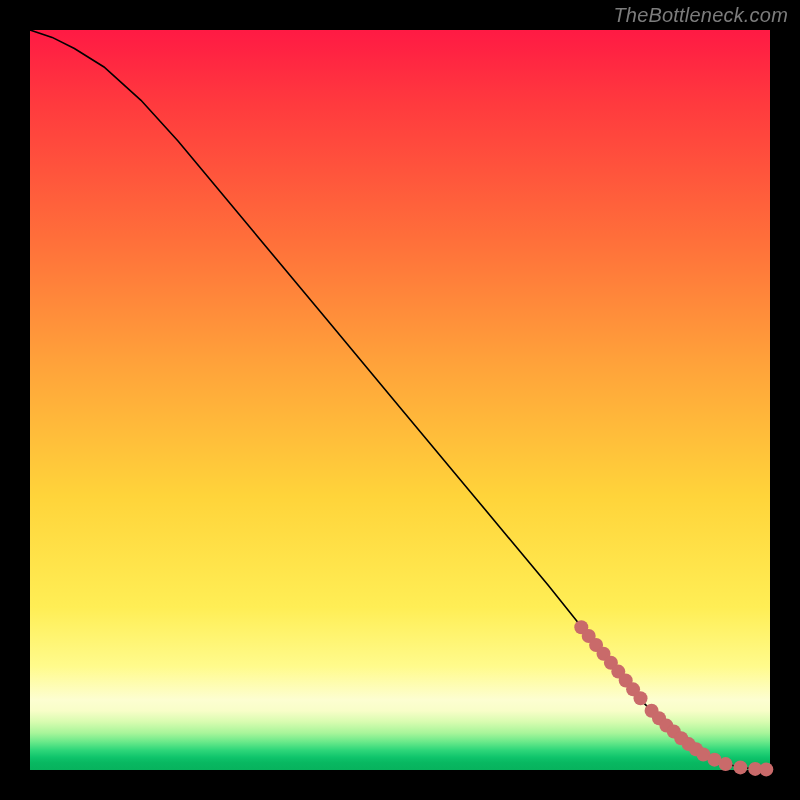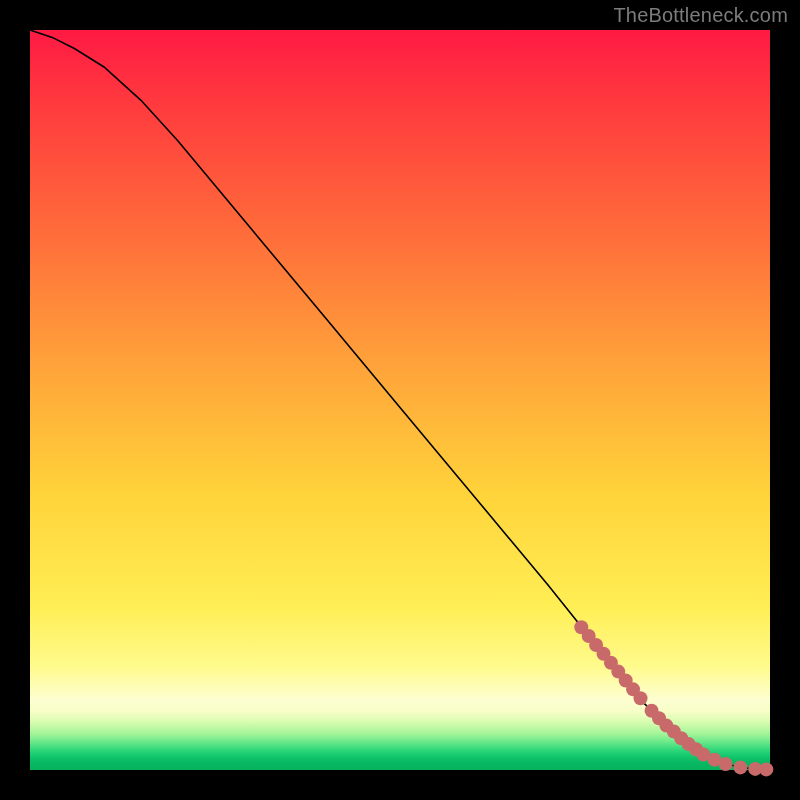--- a/index.html
+++ b/index.html
@@ -9,20 +9,21 @@
     height: 800px;
     background: #000;
     overflow: hidden;
     font-family: Arial, Helvetica, sans-serif;
   }
   .frame {
     position: relative;
     width: 800px;
     height: 588px;
     background: #000;
+    font-style: italic;
   }
   .plot-area {
     position: absolute;
     left: 30px;
     top: 30px;
     width: 740px;
     height: 740px;
     
     background: linear-gradient(
       to bottom,

